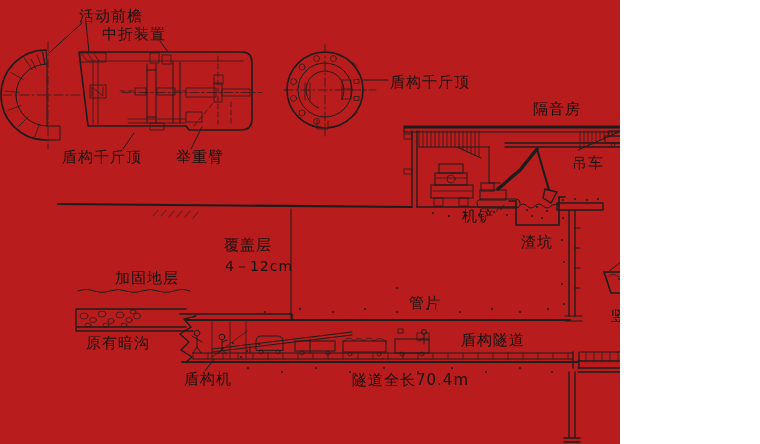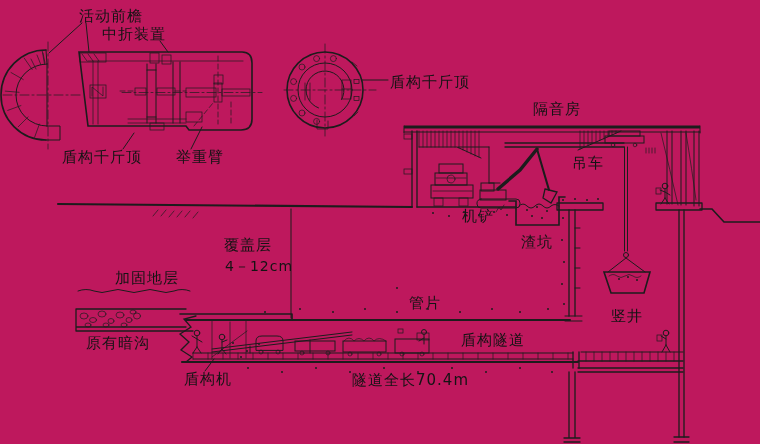--- a/index.html
+++ b/index.html
@@ -1,16 +1,16 @@
 <!DOCTYPE html>
 <html><head>
 <meta charset="utf-8">
 <style>
   html,body{margin:0;padding:0;background:#ffffff;}
-  .stage{width:760px;height:444px;background:#be185d;position:relative;overflow:hidden;}
+  .stage{width:620px;height:444px;background:#b91c1c;position:relative;overflow:hidden;}
   svg{display:block;}
   .s07{stroke:#1c1c1c;fill:none;stroke-width:.7;stroke-linecap:round;}
   .s1{stroke:#1c1c1c;fill:none;stroke-width:1;stroke-linecap:round;}
   .s13{stroke:#1c1c1c;fill:none;stroke-width:1.3;stroke-linecap:round;}
   .s15{stroke:#1c1c1c;fill:none;stroke-width:1.6;stroke-linecap:round;}
   .s2{stroke:#1c1c1c;fill:none;stroke-width:2.1;stroke-linecap:round;}
   .s3{stroke:#1c1c1c;fill:none;stroke-width:3.2;stroke-linecap:butt;}
   .s35{stroke:#1c1c1c;fill:none;stroke-width:3.4;stroke-linecap:round;}
   .dash{stroke-dasharray:5 3;}
   .dd{stroke-dasharray:9 3 2 3;}

